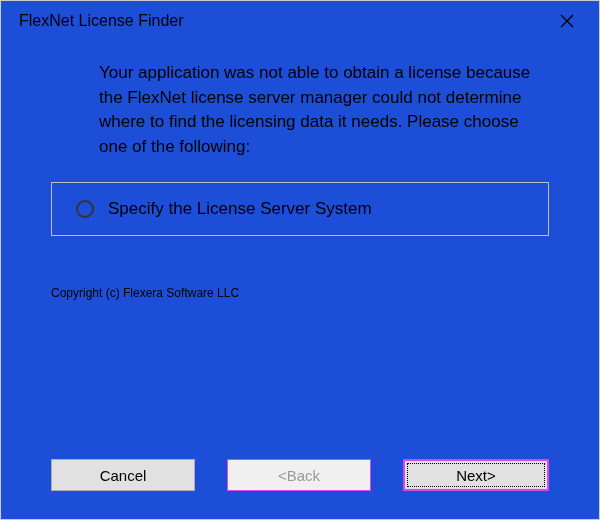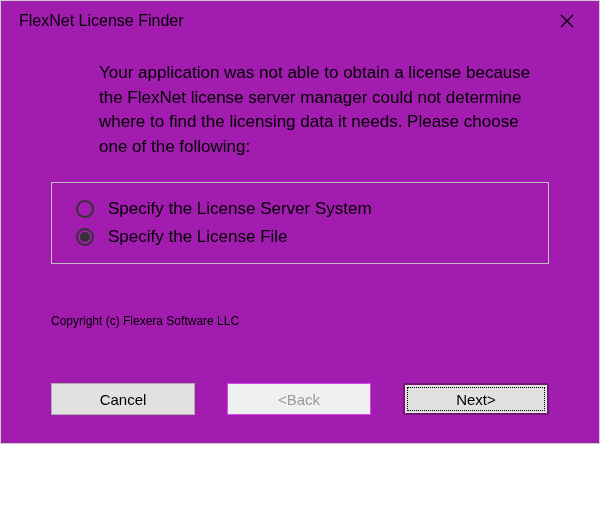--- a/index.html
+++ b/index.html
@@ -5,22 +5,22 @@
     * { box-sizing: border-box; margin: 0; padding: 0; }
     body {
       font-family: 'Segoe UI', Tahoma, sans-serif;
       background: #ffffff;
       width: 600px;
       height: 520px;
       overflow: hidden;
     }
     .window {
       width: 600px;
-      height: 444px;
-      background: #a21caf;
+      height: 520px;
+      background: #1d4ed8;
       border: 1px solid #cccccc;
       display: flex;
       flex-direction: column;
     }
     .titlebar {
       height: 40px;
       display: flex;
       align-items: center;
       justify-content: space-between;
       padding: 0 14px 0 18px;
@@ -113,21 +113,21 @@
       text-align: center;
     }
     .btn.disabled {
       color: #9a9a9a;
       background: #f0f0f0;
       border: 1px solid #d946ef;
       cursor: default;
     }
     .btn.primary {
       background: #e1e1e1;
-      border: 2px solid #701a75;
+      border: 2px solid #d946ef;
       outline: 1px dotted #000000;
       outline-offset: -5px;
     }
   </style>
 </head>
 <body>
 
 <div class="window">
 
   <div class="titlebar">
@@ -144,26 +144,20 @@
 
     <div class="message">Your application was not able to obtain a license because the FlexNet license server manager could not determine where to find the licensing data it needs.  Please choose one of the following:</div>
 
     <div class="option-box">
 
       <div class="radio-row">
         <span class="radio-outer"></span>
         <span class="radio-label">Specify the License Server System</span>
       </div>
 
-      <div class="radio-row">
-        <span class="radio-outer">
-          <span class="radio-inner"></span>
-        </span>
-        <span class="radio-label">Specify the License File</span>
-      </div>
 
     </div>
 
     <div class="copyright">Copyright (c) Flexera Software LLC</div>
 
   </div>
 
   <div class="button-row">
     <button class="btn">Cancel</button>
     <button class="btn disabled">&lt;Back</button>

